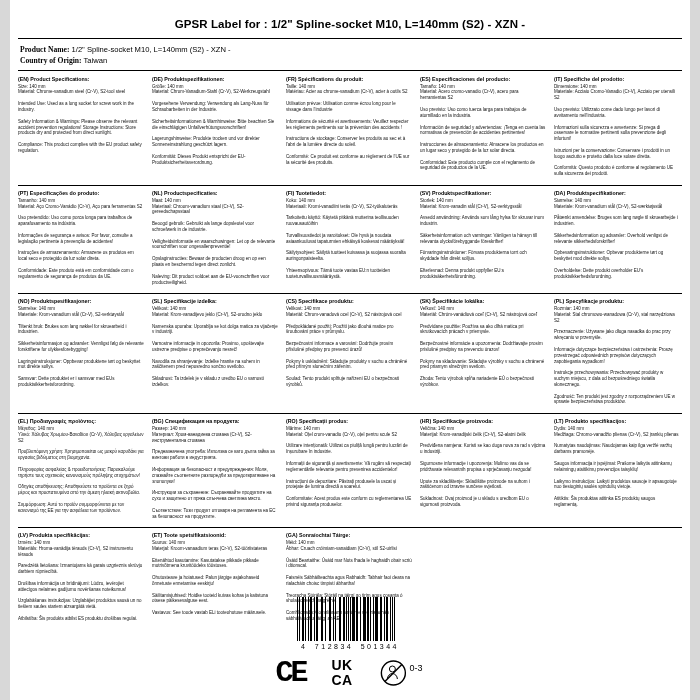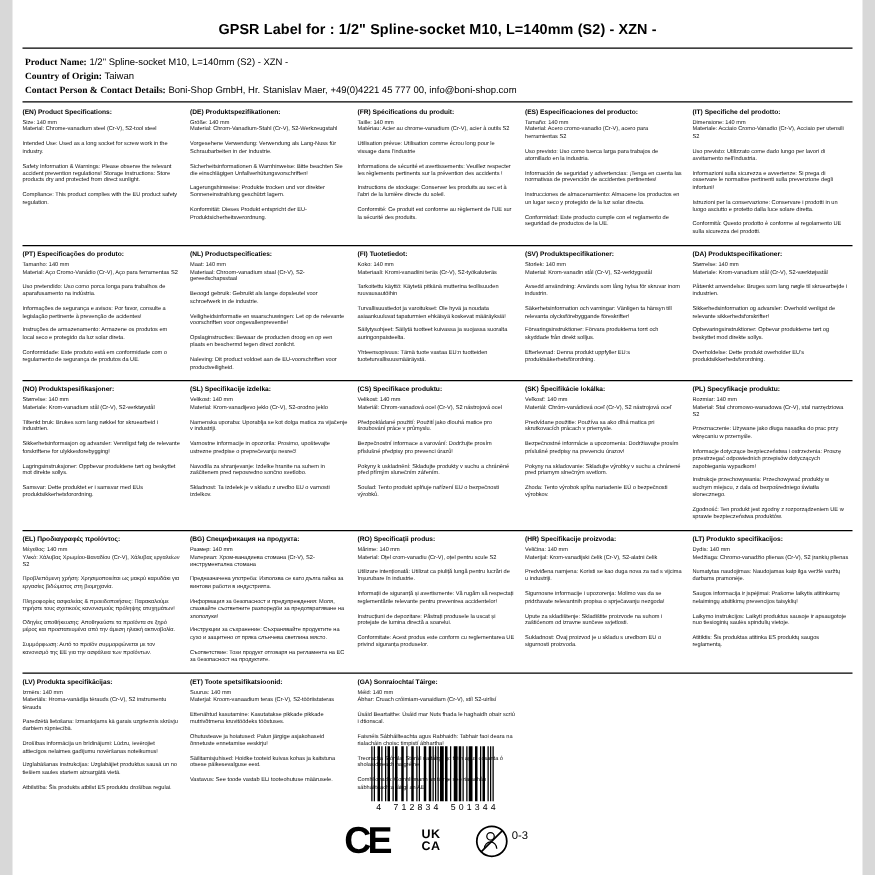--- a/index.html
+++ b/index.html
@@ -91,26 +91,26 @@
     bottom:6px;
     left:50%;
     transform:translateX(-50%);
     display:flex;
     align-items:center;
     gap:26px;
   }
   .ce{
     font-size:30px;
     font-weight:bold;
-    font-family:Liberation Sans, sans-serif;
+    font-family:Liberation Mono, monospace;
     letter-spacing:-3px;
     line-height:1;
   }
   .uk{
-    font-size:10px;
+    font-size:14px;
     font-weight:bold;
     line-height:1.05;
     text-align:center;
     letter-spacing:.5px;
   }
   .agegrp{
     width:46px;height:30px;
     position:relative;
   }
   .agegrp svg{display:block;}
@@ -134,24 +134,20 @@
   <hr class="hr">
 
   <div class="meta">
     <div>
       <span class="lbl">Product Name:</span>
       <span>1/2" Spline-socket M10, L=140mm (S2) - XZN -</span>
     </div>
     <div>
       <span class="lbl">Country of Origin:</span>
       <span>Taiwan</span>
-    </div>
-    <div>
-      <span class="lbl">Contact Person &amp; Contact Details:</span>
-      <span>Boni-Shop GmbH, Hr. Stanislav Maer, +49(0)4221 45 777 00, info@boni-shop.com</span>
     </div>
   </div>
 
   <hr class="hr">
 
   <div class="cols">
     <div class="block">
       <div class="bhead">(EN) Product Specifications:</div>
       <div class="btext">Size: 140 mm
 Material: Chrome-vanadium steel (Cr-V), S2-tool steel

